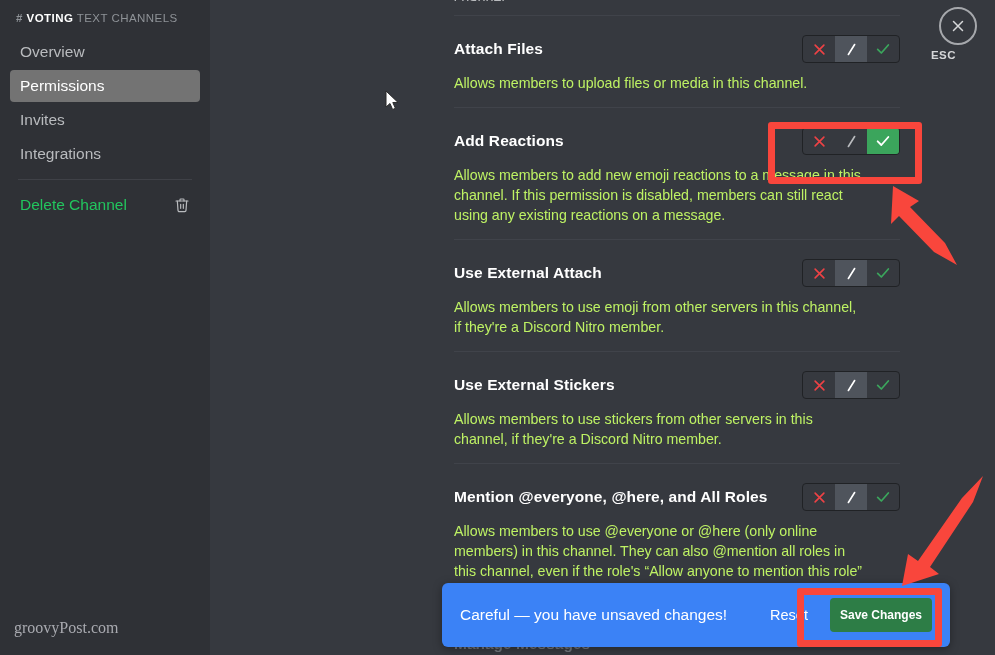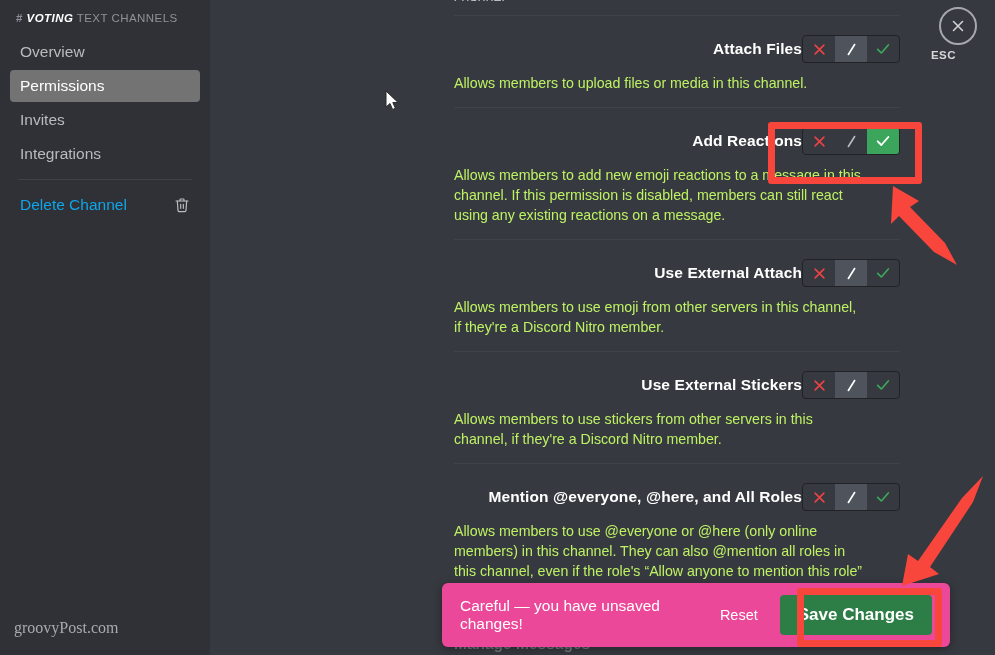--- a/index.html
+++ b/index.html
@@ -25,41 +25,41 @@
     flex: 0 0 210px;
     position: relative;
   }
   .sidebar-header {
     font-size: 11.5px;
     letter-spacing: 0.45px;
     padding: 4px 6px 12px 6px;
     white-space: nowrap;
   }
   .sidebar-header .hash { color: #8e9297; font-weight: 700; }
-  .sidebar-header .chan { color: #ffffff; font-weight: 700; font-style: italic; }
+  .sidebar-header .chan { color: #ffffff; font-weight: 700; }
   .sidebar-header .sub { color: #8e9297; font-weight: 400; }
 
   .nav-item {
     display: flex;
     align-items: center;
     justify-content: space-between;
     height: 32px;
     padding: 0 10px;
     margin-bottom: 2px;
     border-radius: 4px;
     color: #b9bbbe;
     font-size: 15.5px;
     cursor: pointer;
   }
   .nav-item.selected {
     background: #737373;
     color: #ffffff;
     font-weight: 400;
   }
-  .nav-item.danger { color: #0ea5e9; gap: 12px; }
+  .nav-item.danger { color: #22c55e; gap: 12px; }
   .nav-sep {
     height: 1px;
     background: #3f4147;
     margin: 9px 8px 9px 8px;
   }
   .trash-icon { width: 16px; height: 16px; display:block; }
 
   .watermark {
     position: absolute;
     left: 14px;
@@ -93,21 +93,21 @@
     line-height: 19px;
     margin-top: -9px;
   }
 
   .divider { height: 1px; background: #40434a; margin: 14px 0 0 0; }
 
   .perm-row { padding-top: 18px; }
   .perm-head {
     display: flex;
     align-items: center;
-    justify-content: flex-end;
+    justify-content: space-between;
     min-height: 30px;
   }
   .perm-title {
     color: #ffffff;
     font-size: 15.5px;
     font-weight: 600;
     letter-spacing: 0.1px;
   }
   .perm-desc {
     color: #bef264;
@@ -168,21 +168,21 @@
     letter-spacing: 0.4px;
   }
 
   
   .save-bar {
     position: absolute;
     left: 232px;
     right: 45px;
     bottom: 8px;
     height: 64px;
-    background: #ec4899;
+    background: #3b82f6;
     border-radius: 6px;
     display: flex;
     align-items: center;
     padding: 0 18px;
     z-index: 30;
     box-shadow: 0 2px 10px rgba(0,0,0,0.35);
   }
   .save-msg {
     color: #ffffff;
     font-size: 15.5px;
@@ -190,23 +190,23 @@
   }
   .reset-btn {
     color: #ffffff;
     font-size: 14.5px;
     margin-right: 22px;
     cursor: pointer;
   }
   .save-btn {
     background: #2d7d46;
     color: #ffffff;
-    font-size: 17px;
+    font-size: 12px;
     font-weight: 600;
-    padding: 10px 18px;
+    padding: 10px 10px;
     border-radius: 4px;
     border: none;
     cursor: pointer;
     font-family: "Liberation Sans", sans-serif;
   }
 
   
   .anno-box {
     position: absolute;
     border: 7px solid #f9463c;

